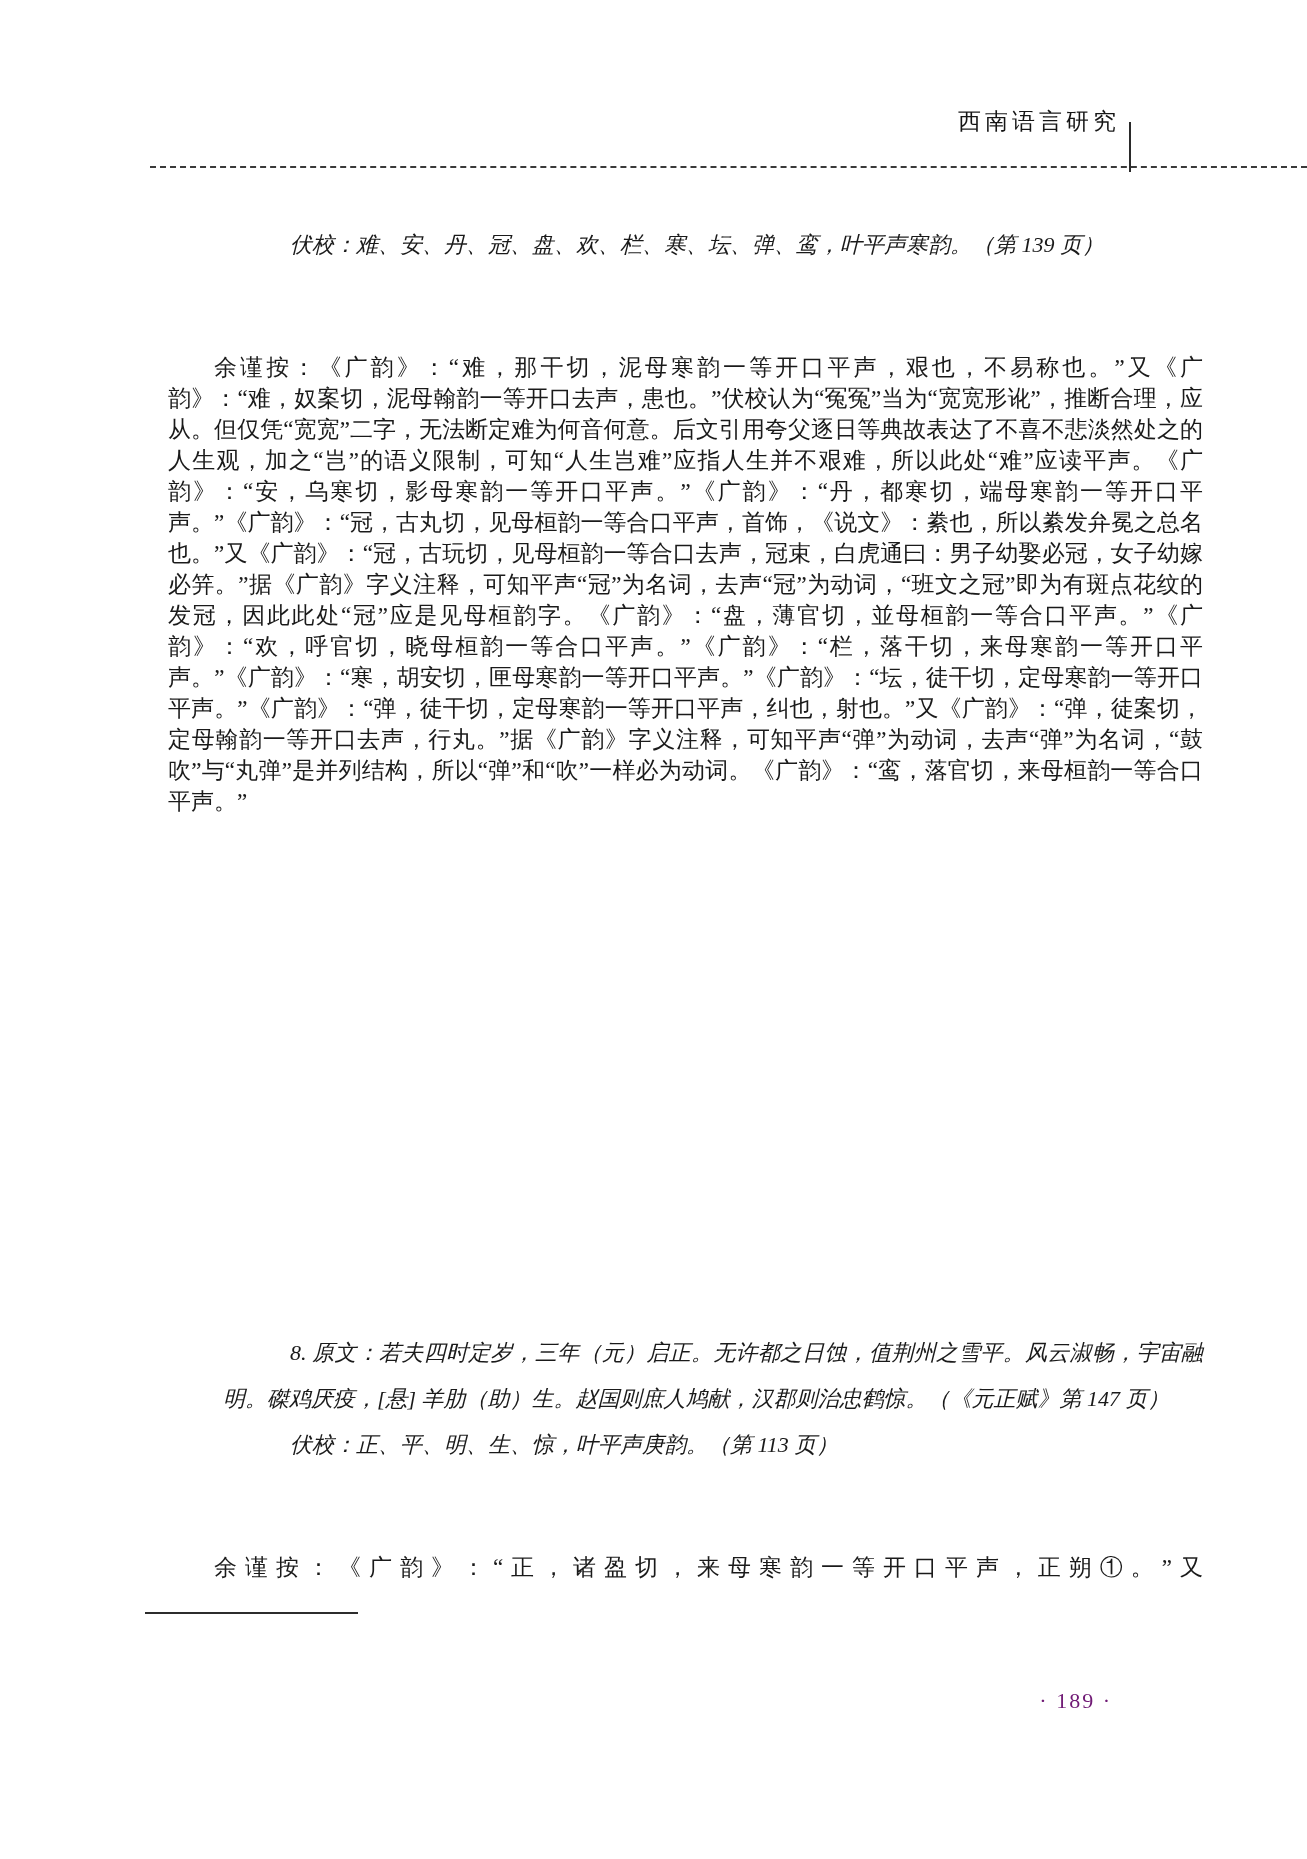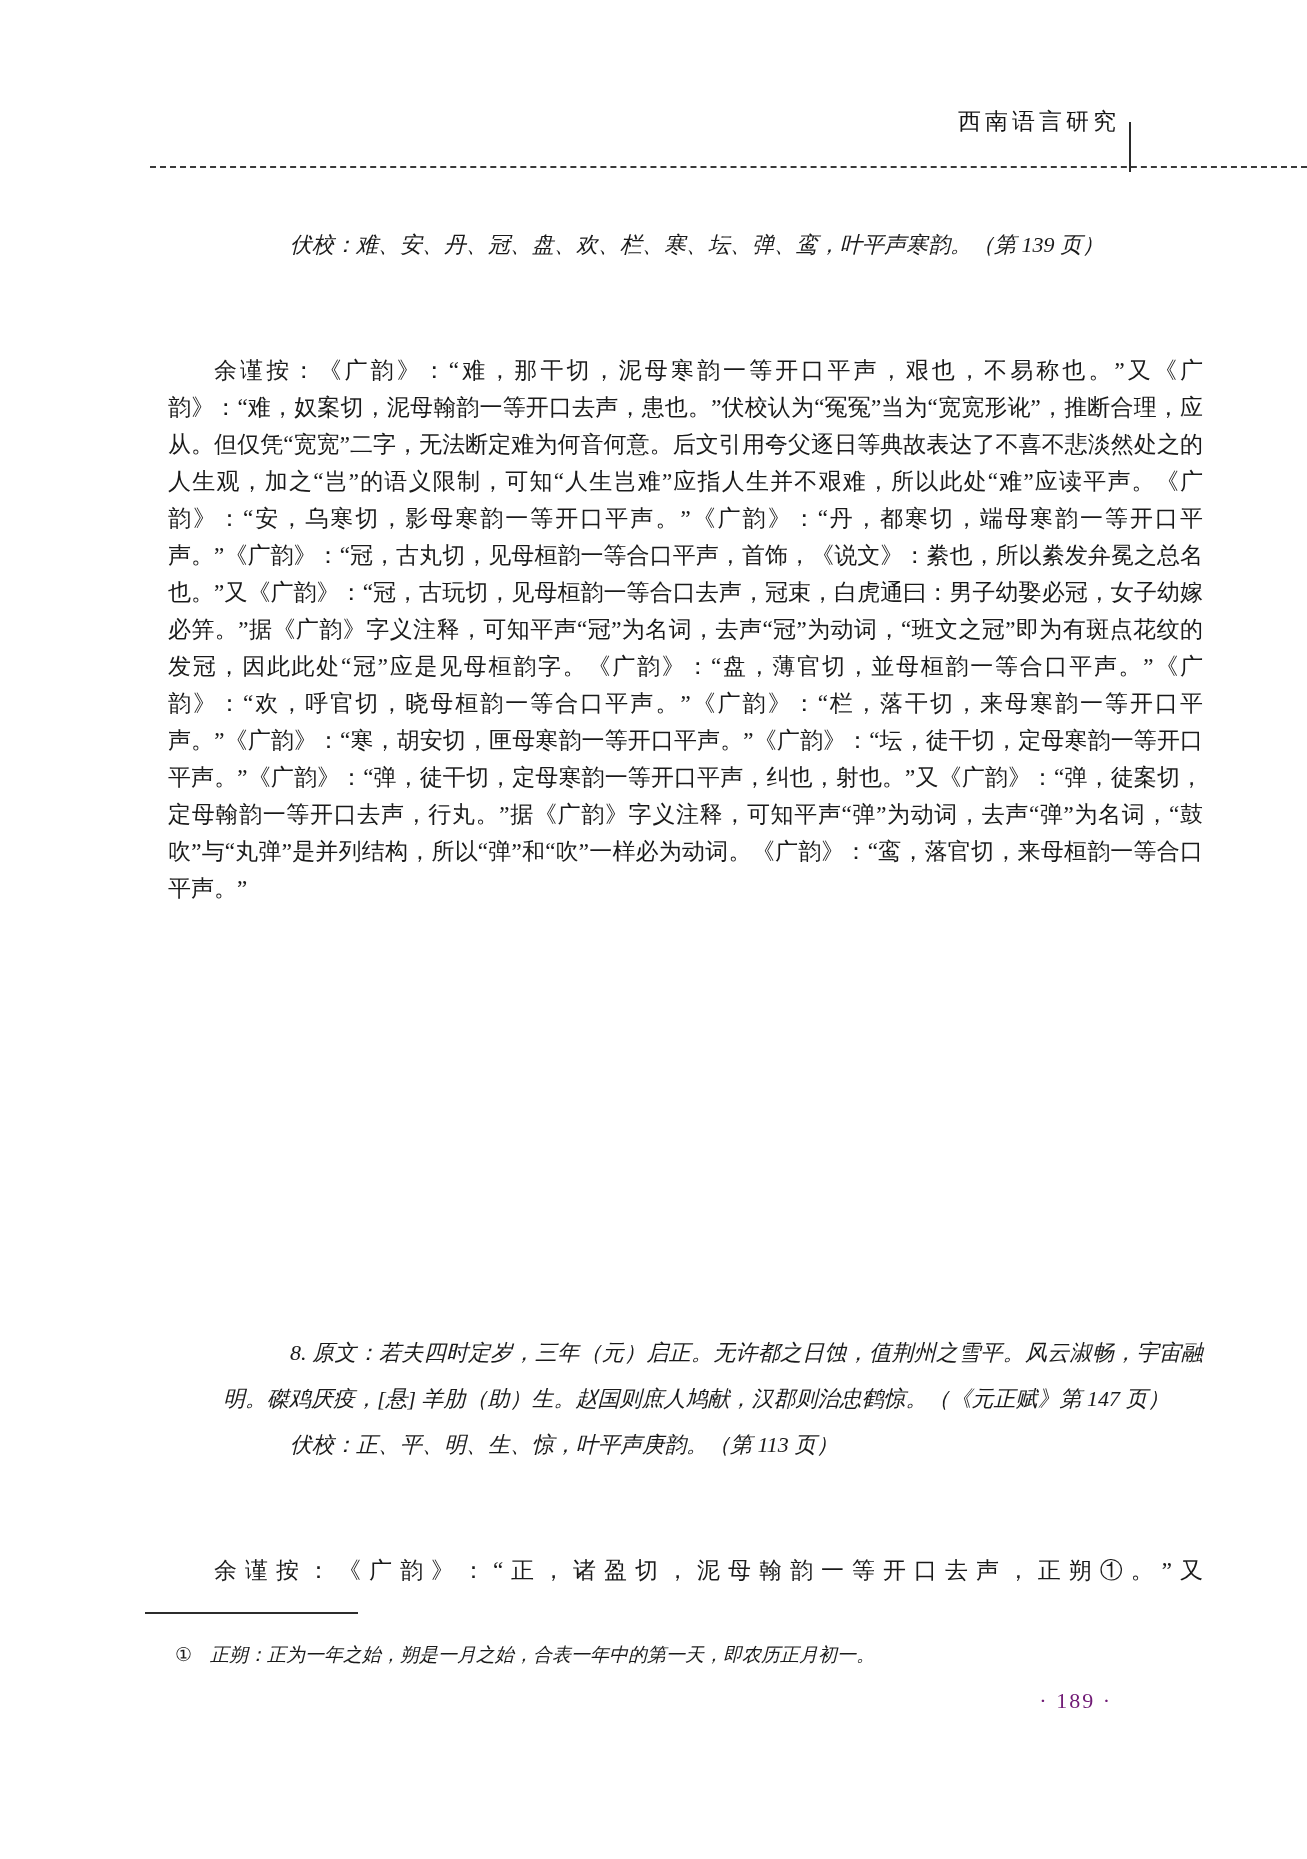--- a/index.html
+++ b/index.html
@@ -61,21 +61,21 @@
     text-align: justify;
   }
   .excerpt p {
     margin: 0;
     padding-left: 55px;               
     text-indent: 67px;                
   }
 
   .body-text {
     font-size: 23px;
-    line-height: 37px;
+    line-height: 31px;
     text-align: justify;
   }
   .body-text p {
     margin: 0;
     text-indent: 46px;                
   }
 
   .excerpt-1 { top: 222px; }
   .commentary-1 { top: 352px; }
   .excerpt-2 { top: 1330px; }
@@ -136,23 +136,20 @@
   <div class="column body-text commentary-1">
     <p>余谨按：《广韵》：“难，那干切，泥母寒韵一等开口平声，艰也，不易称也。”又《广韵》：“难，奴案切，泥母翰韵一等开口去声，患也。”伏校认为“冤冤”当为“宽宽形讹”，推断合理，应从。但仅凭“宽宽”二字，无法断定难为何音何意。后文引用夸父逐日等典故表达了不喜不悲淡然处之的人生观，加之“岂”的语义限制，可知“人生岂难”应指人生并不艰难，所以此处“难”应读平声。《广韵》：“安，乌寒切，影母寒韵一等开口平声。”《广韵》：“丹，都寒切，端母寒韵一等开口平声。”《广韵》：“冠，古丸切，见母桓韵一等合口平声，首饰，《说文》：絭也，所以絭发弁冕之总名也。”又《广韵》：“冠，古玩切，见母桓韵一等合口去声，冠束，白虎通曰：男子幼娶必冠，女子幼嫁必笄。”据《广韵》字义注释，可知平声“冠”为名词，去声“冠”为动词，“班文之冠”即为有斑点花纹的发冠，因此此处“冠”应是见母桓韵字。《广韵》：“盘，薄官切，並母桓韵一等合口平声。”《广韵》：“欢，呼官切，晓母桓韵一等合口平声。”《广韵》：“栏，落干切，来母寒韵一等开口平声。”《广韵》：“寒，胡安切，匣母寒韵一等开口平声。”《广韵》：“坛，徒干切，定母寒韵一等开口平声。”《广韵》：“弹，徒干切，定母寒韵一等开口平声，纠也，射也。”又《广韵》：“弹，徒案切，定母翰韵一等开口去声，行丸。”据《广韵》字义注释，可知平声“弹”为动词，去声“弹”为名词，“鼓吹”与“丸弹”是并列结构，所以“弹”和“吹”一样必为动词。《广韵》：“鸾，落官切，来母桓韵一等合口平声。”</p>
   </div>
 
   <div class="column excerpt excerpt-2">
     <p>8. 原文：若夫四时定岁，三年（元）启正。无许都之日蚀，值荆州之雪平。风云淑畅，宇宙融明。磔鸡厌疫，[悬] 羊肋（助）生。赵国则庶人鸠献，汉郡则治忠鹤惊。（《元正赋》第 147 页）</p>
     <p>伏校：正、平、明、生、惊，叶平声庚韵。（第 113 页）</p>
   </div>
 
   <div class="column body-text commentary-2">
-    <p>余谨按：《广韵》：“正，诸盈切，泥母翰韵一等开口去声，正朔①。”又</p>
+    <p>余谨按：《广韵》：“正，诸盈切，来母寒韵一等开口平声，正朔①。”又</p>
   </div>
 
   <div class="footnote-rule"></div>
-  <div class="footnote">
-    <span class="fn-marker">①</span><span>正朔：正为一年之始，朔是一月之始，合表一年中的第一天，即农历正月初一。</span>
-  </div>
 
   <div class="page-number">· 189 ·</div>
 
 </div>
 
 </body></html>

